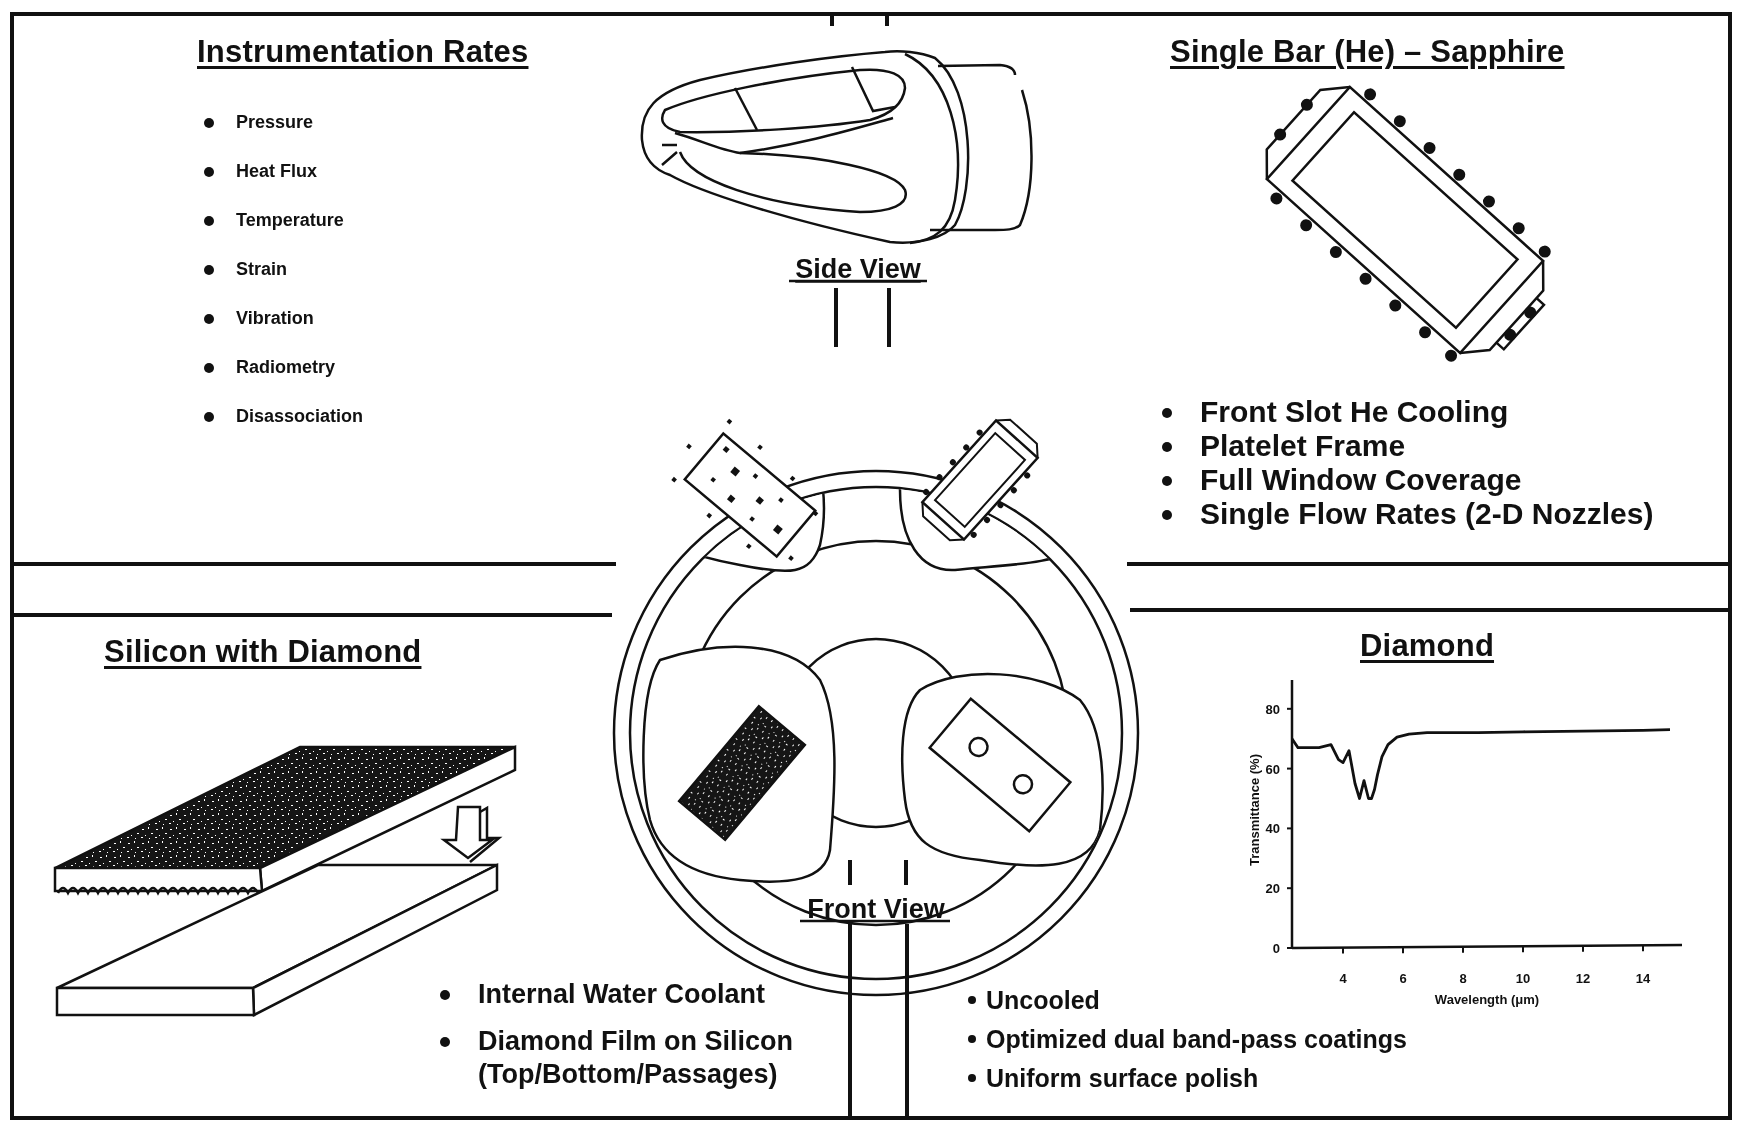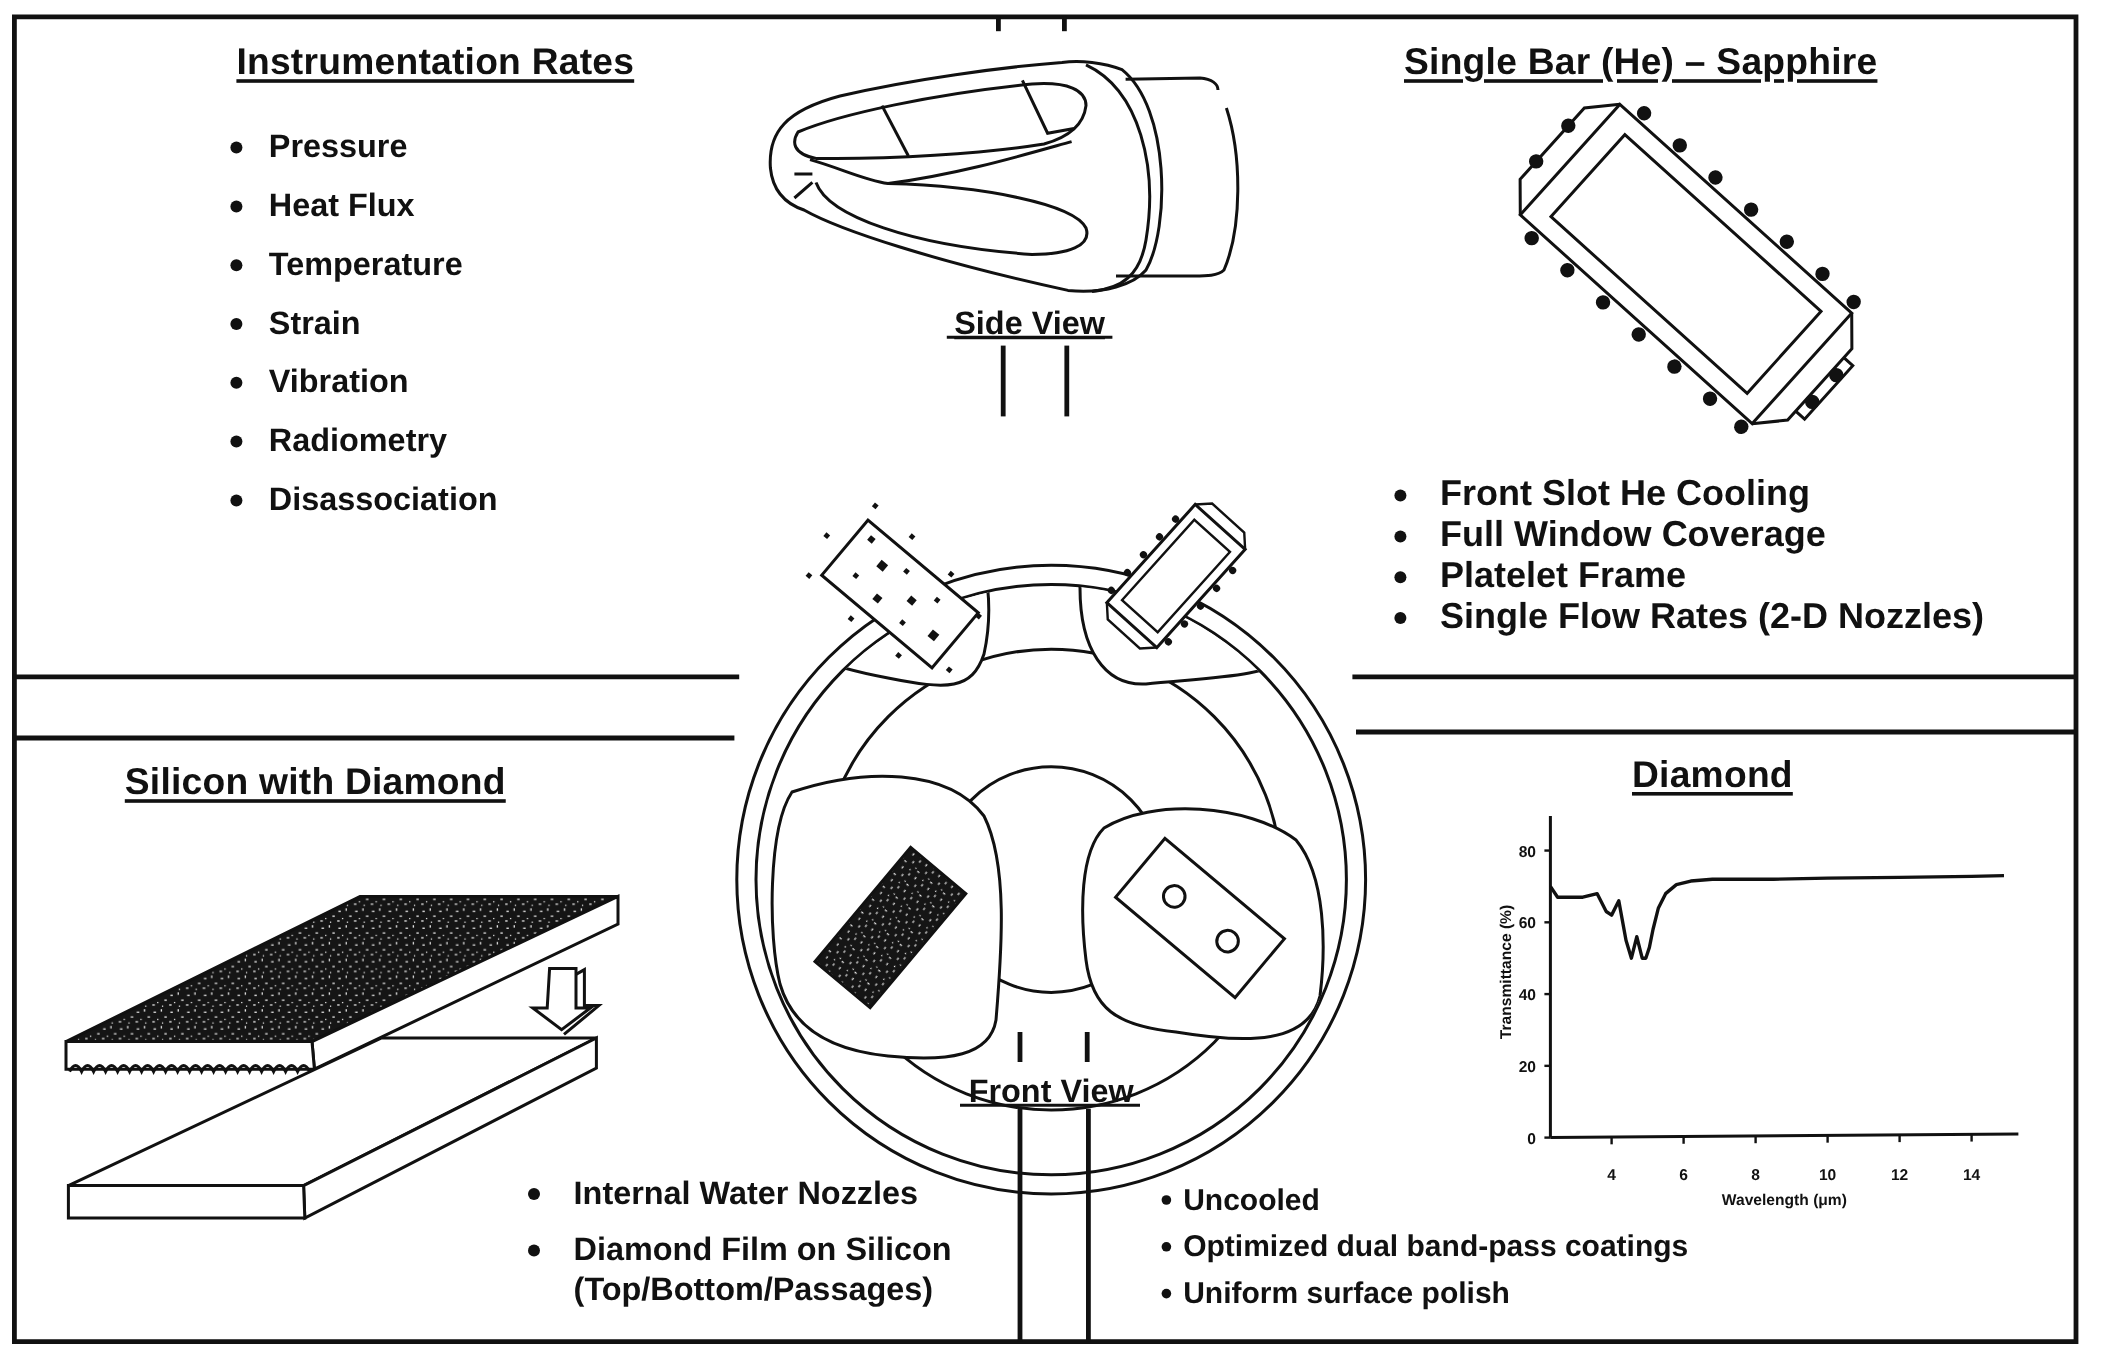--- a/index.html
+++ b/index.html
@@ -4,21 +4,21 @@
 <style>
   html, body { margin:0; padding:0; background:#ffffff; }
   body { width:1752px; height:1130px; position:relative; overflow:hidden;
          font-family:"Liberation Sans", "DejaVu Sans", sans-serif; color:#111; }
   #art { position:absolute; left:0; top:0; }
   .title { position:absolute; font-weight:bold; font-size:31px; text-decoration:underline;
            text-decoration-thickness:3px; text-underline-offset:4px; white-space:nowrap; letter-spacing:0.2px; }
   ul.bul { position:absolute; margin:0; padding:0; list-style:none; font-weight:bold; white-space:nowrap; }
   ul.bul li { position:relative; }
   ul.bul li .dot { position:absolute; left:0; width:10px; height:10px; border-radius:50%; background:#111; }
-  #list-instr { left:192px; top:104px; font-size:27px; }
+  #list-instr { left:204px; top:104px; font-size:18px; }
   #list-instr li { height:49px; line-height:36px; padding-left:32px; }
   #list-instr li .dot { top:14px; }
   #list-sapph { left:1162px; top:396px; font-size:30px; }
   #list-sapph li { height:34px; line-height:32px; padding-left:38px; }
   #list-sapph li .dot { top:12px; }
   #list-silicon { left:440px; top:978px; font-size:27px; }
   #list-silicon li { line-height:33px; padding-left:38px; margin-bottom:14px; }
   #list-silicon li .dot { top:12px; }
   #list-silicon li .l2 { display:block; }
   #list-diamond { left:968px; top:982px; font-size:25px; }
@@ -239,27 +239,27 @@
   <li><span class="dot"></span><span>Heat Flux</span></li>
   <li><span class="dot"></span><span>Temperature</span></li>
   <li><span class="dot"></span><span>Strain</span></li>
   <li><span class="dot"></span><span>Vibration</span></li>
   <li><span class="dot"></span><span>Radiometry</span></li>
   <li><span class="dot"></span><span>Disassociation</span></li>
 </ul>
 
 <ul class="bul" id="list-sapph">
   <li><span class="dot"></span><span>Front Slot He Cooling</span></li>
+  <li><span class="dot"></span><span>Platelet Frame</span></li>
   <li><span class="dot"></span><span>Full Window Coverage</span></li>
-  <li><span class="dot"></span><span>Platelet Frame</span></li>
   <li><span class="dot"></span><span>Single Flow Rates (2-D Nozzles)</span></li>
 </ul>
 
 <ul class="bul" id="list-silicon">
-  <li><span class="dot"></span><span>Internal Water Nozzles</span></li>
+  <li><span class="dot"></span><span>Internal Water Coolant</span></li>
   <li><span class="dot"></span><span>Diamond Film on Silicon</span><span class="l2">(Top/Bottom/Passages)</span></li>
 </ul>
 
 <ul class="bul" id="list-diamond">
   <li><span class="dot"></span><span>Uncooled</span></li>
   <li><span class="dot"></span><span>Optimized dual band-pass coatings</span></li>
   <li><span class="dot"></span><span>Uniform surface polish</span></li>
 </ul>
 
 </body></html>

